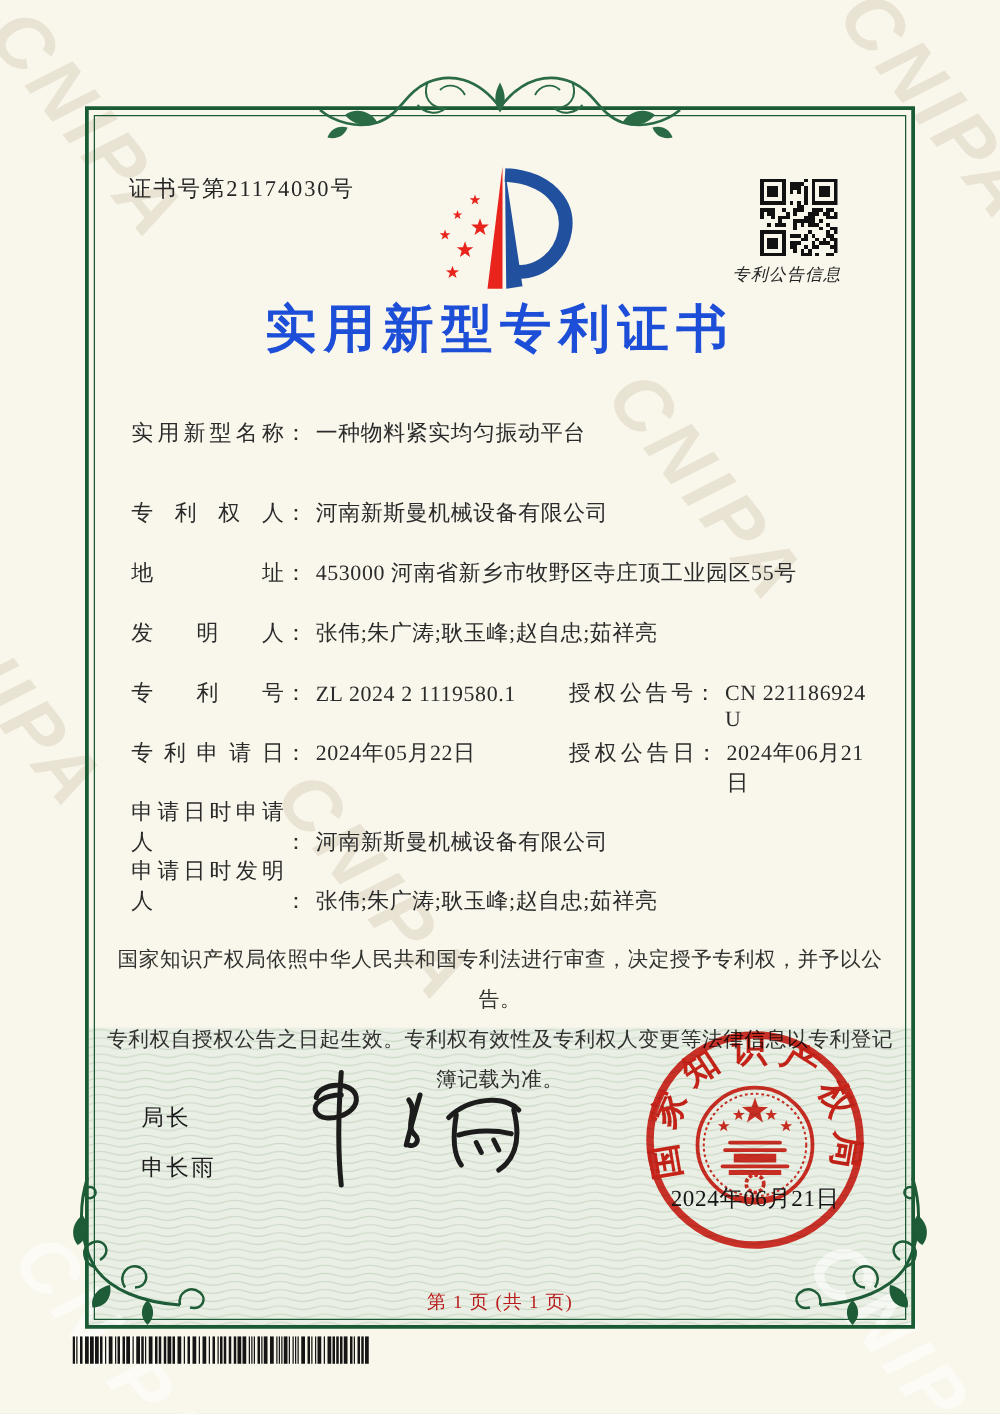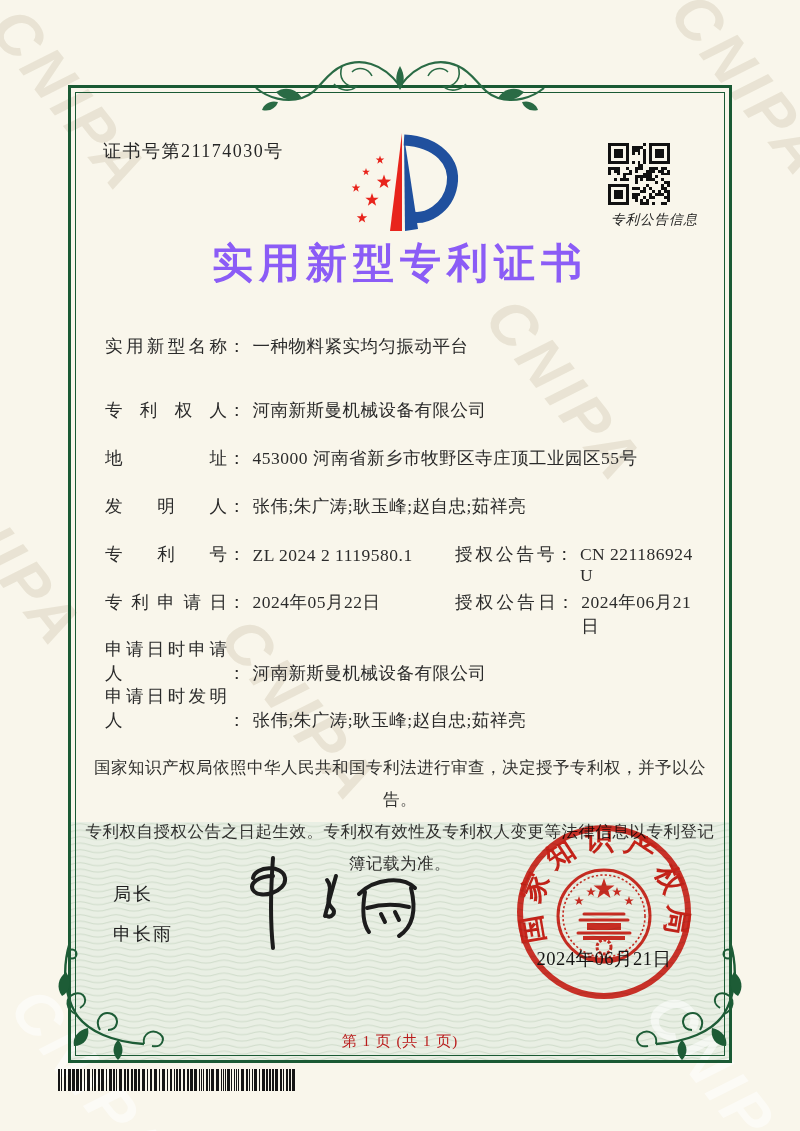--- a/index.html
+++ b/index.html
@@ -21,24 +21,24 @@
     border:3px solid #1a5a34;box-sizing:border-box;z-index:3;}
   .frame-inner{position:absolute;left:75px;top:92px;width:650px;height:964px;
     border:1px solid #1a5a34;box-sizing:border-box;z-index:3;}
   .orn{position:absolute;z-index:4;}
   
   #guilloche{position:absolute;left:71px;top:822px;z-index:1;}
   
   .cert-no{position:absolute;left:103px;top:139px;font-size:18px;letter-spacing:1.5px;z-index:5;color:#262626;}
   #logo{position:absolute;left:338px;top:130px;z-index:5;}
   .qr-wrap{position:absolute;left:608px;top:143px;z-index:5;}
-  .qr-label{position:absolute;left:586px;top:211px;width:112px;text-align:right;
+  .qr-label{position:absolute;left:586px;top:211px;width:112px;text-align:left;
     font-size:13.5px;font-style:italic;letter-spacing:1px;color:#222;z-index:5;}
   .title{position:absolute;left:0;top:236px;width:100%;text-align:center;z-index:5;
-    font-size:41px;font-weight:bold;letter-spacing:6px;color:#8b5cf6;}
+    font-size:41px;font-weight:bold;letter-spacing:6px;color:#1d4ed8;}
   
   .row{position:absolute;left:105px;width:600px;display:flex;align-items:flex-end;
     font-size:17.5px;z-index:5;color:#2b2b2b;}
   .lbl{display:inline-block;width:122px;text-align:justify;text-align-last:justify;}
   .colon{margin:0 7px 0 1px;}
   .val{letter-spacing:.5px;}
   .g2{position:absolute;left:350px;top:0;display:flex;align-items:baseline;}
   .g2 .lbl{width:104px;}
   
   .decl{position:absolute;left:78px;top:752px;width:644px;text-align:center;z-index:5;

